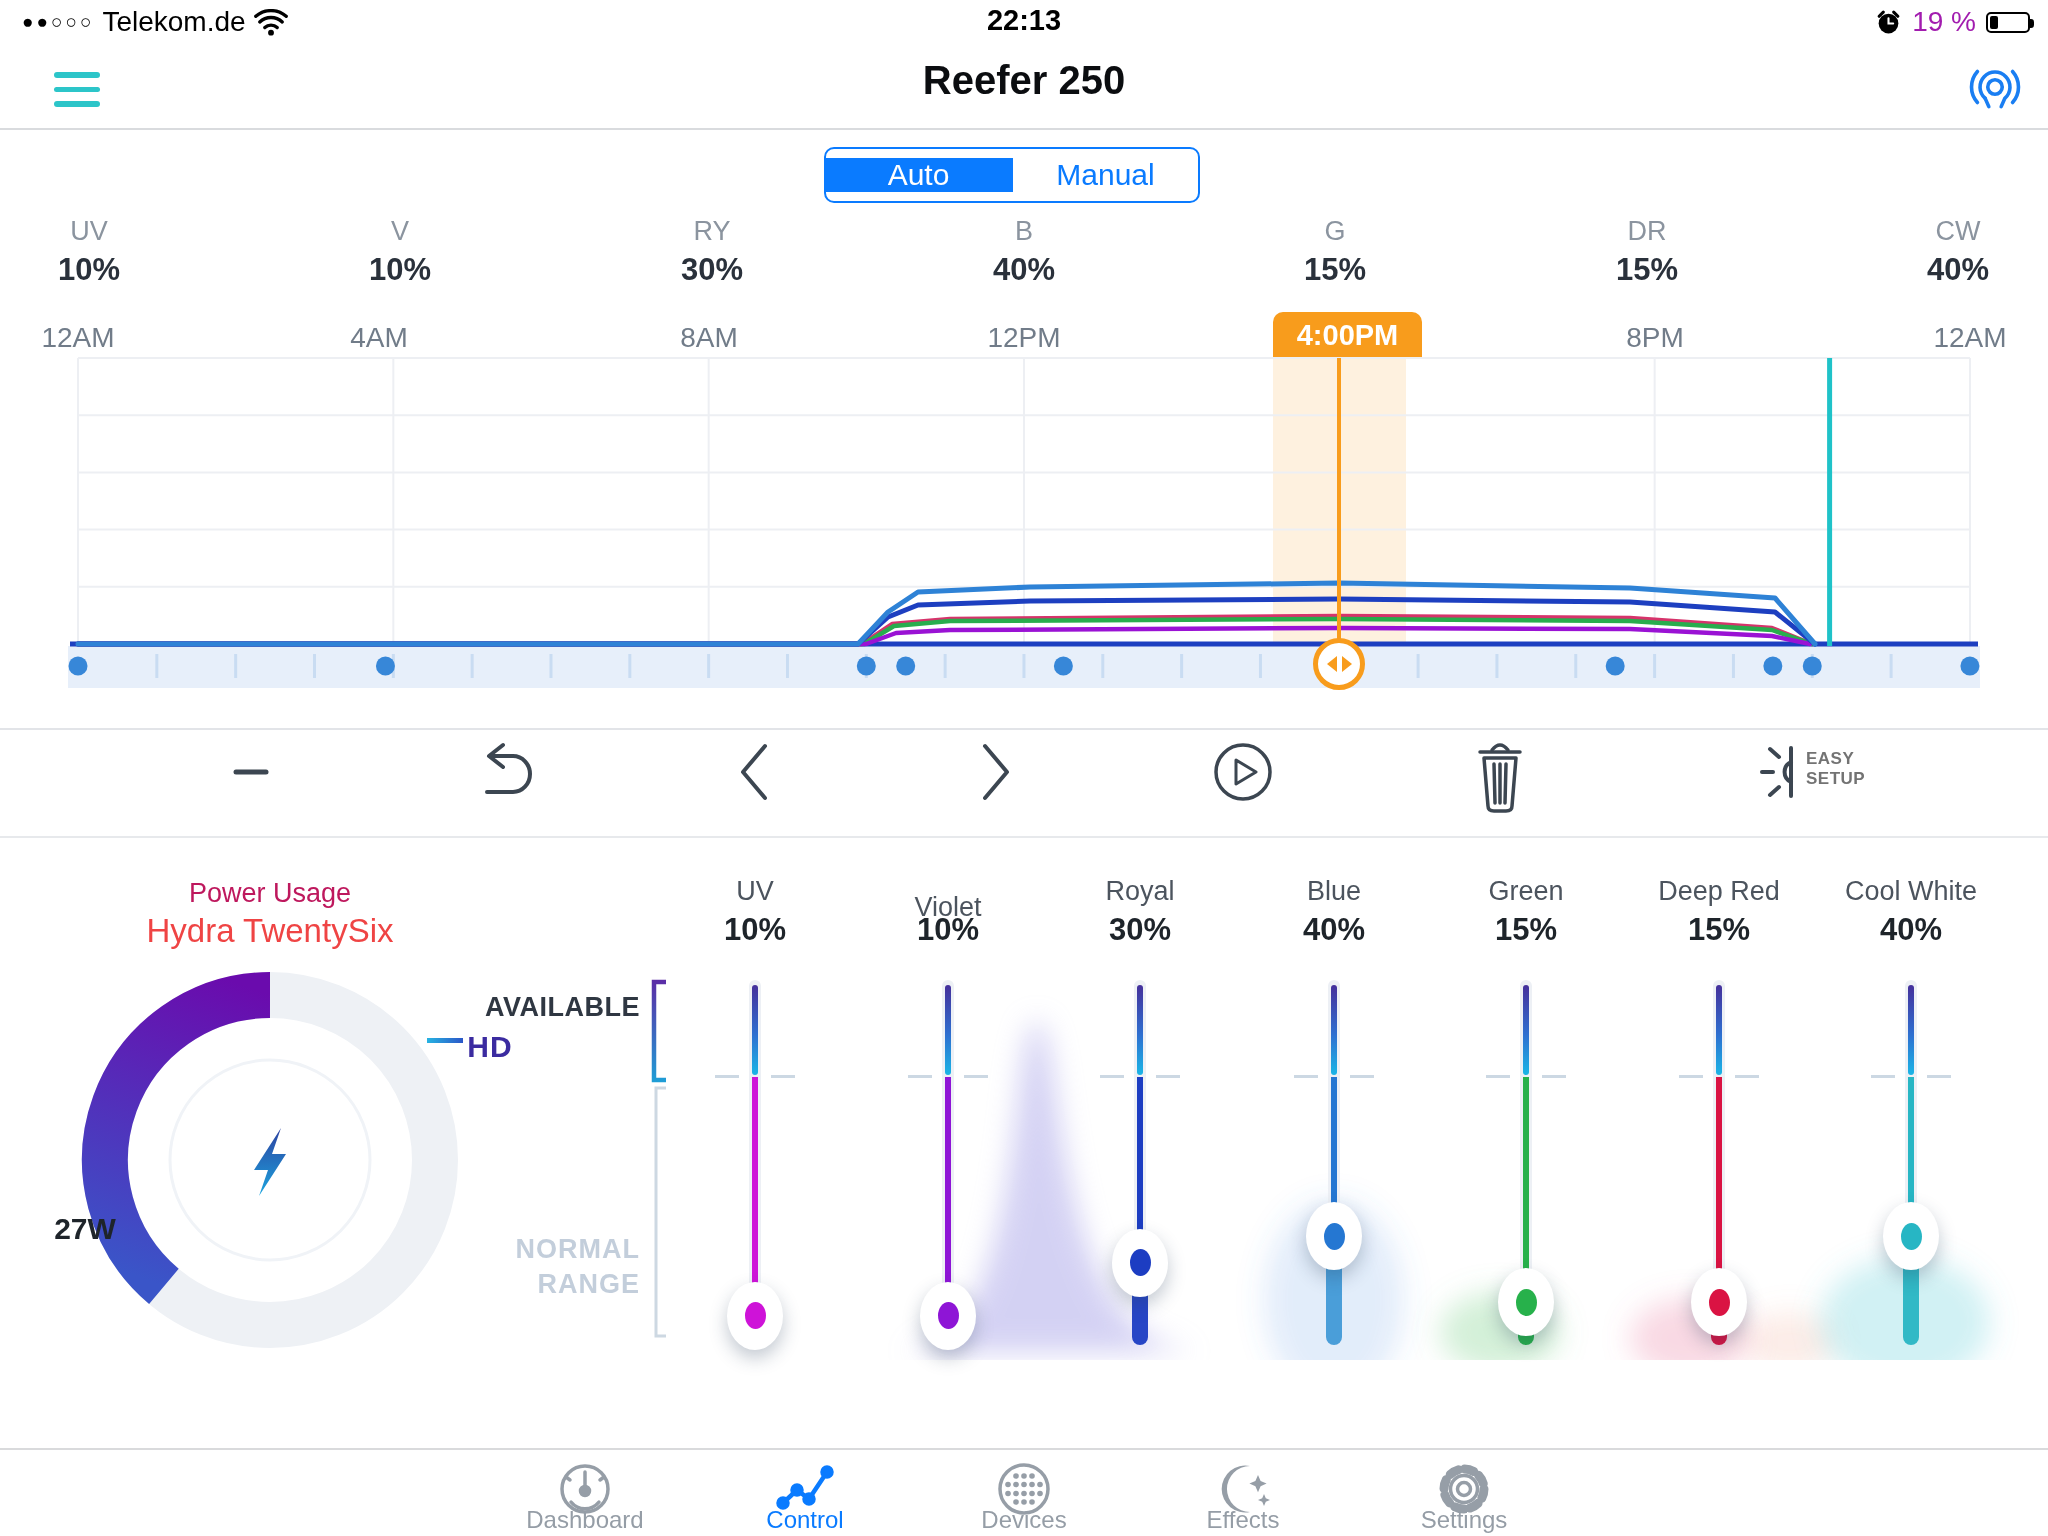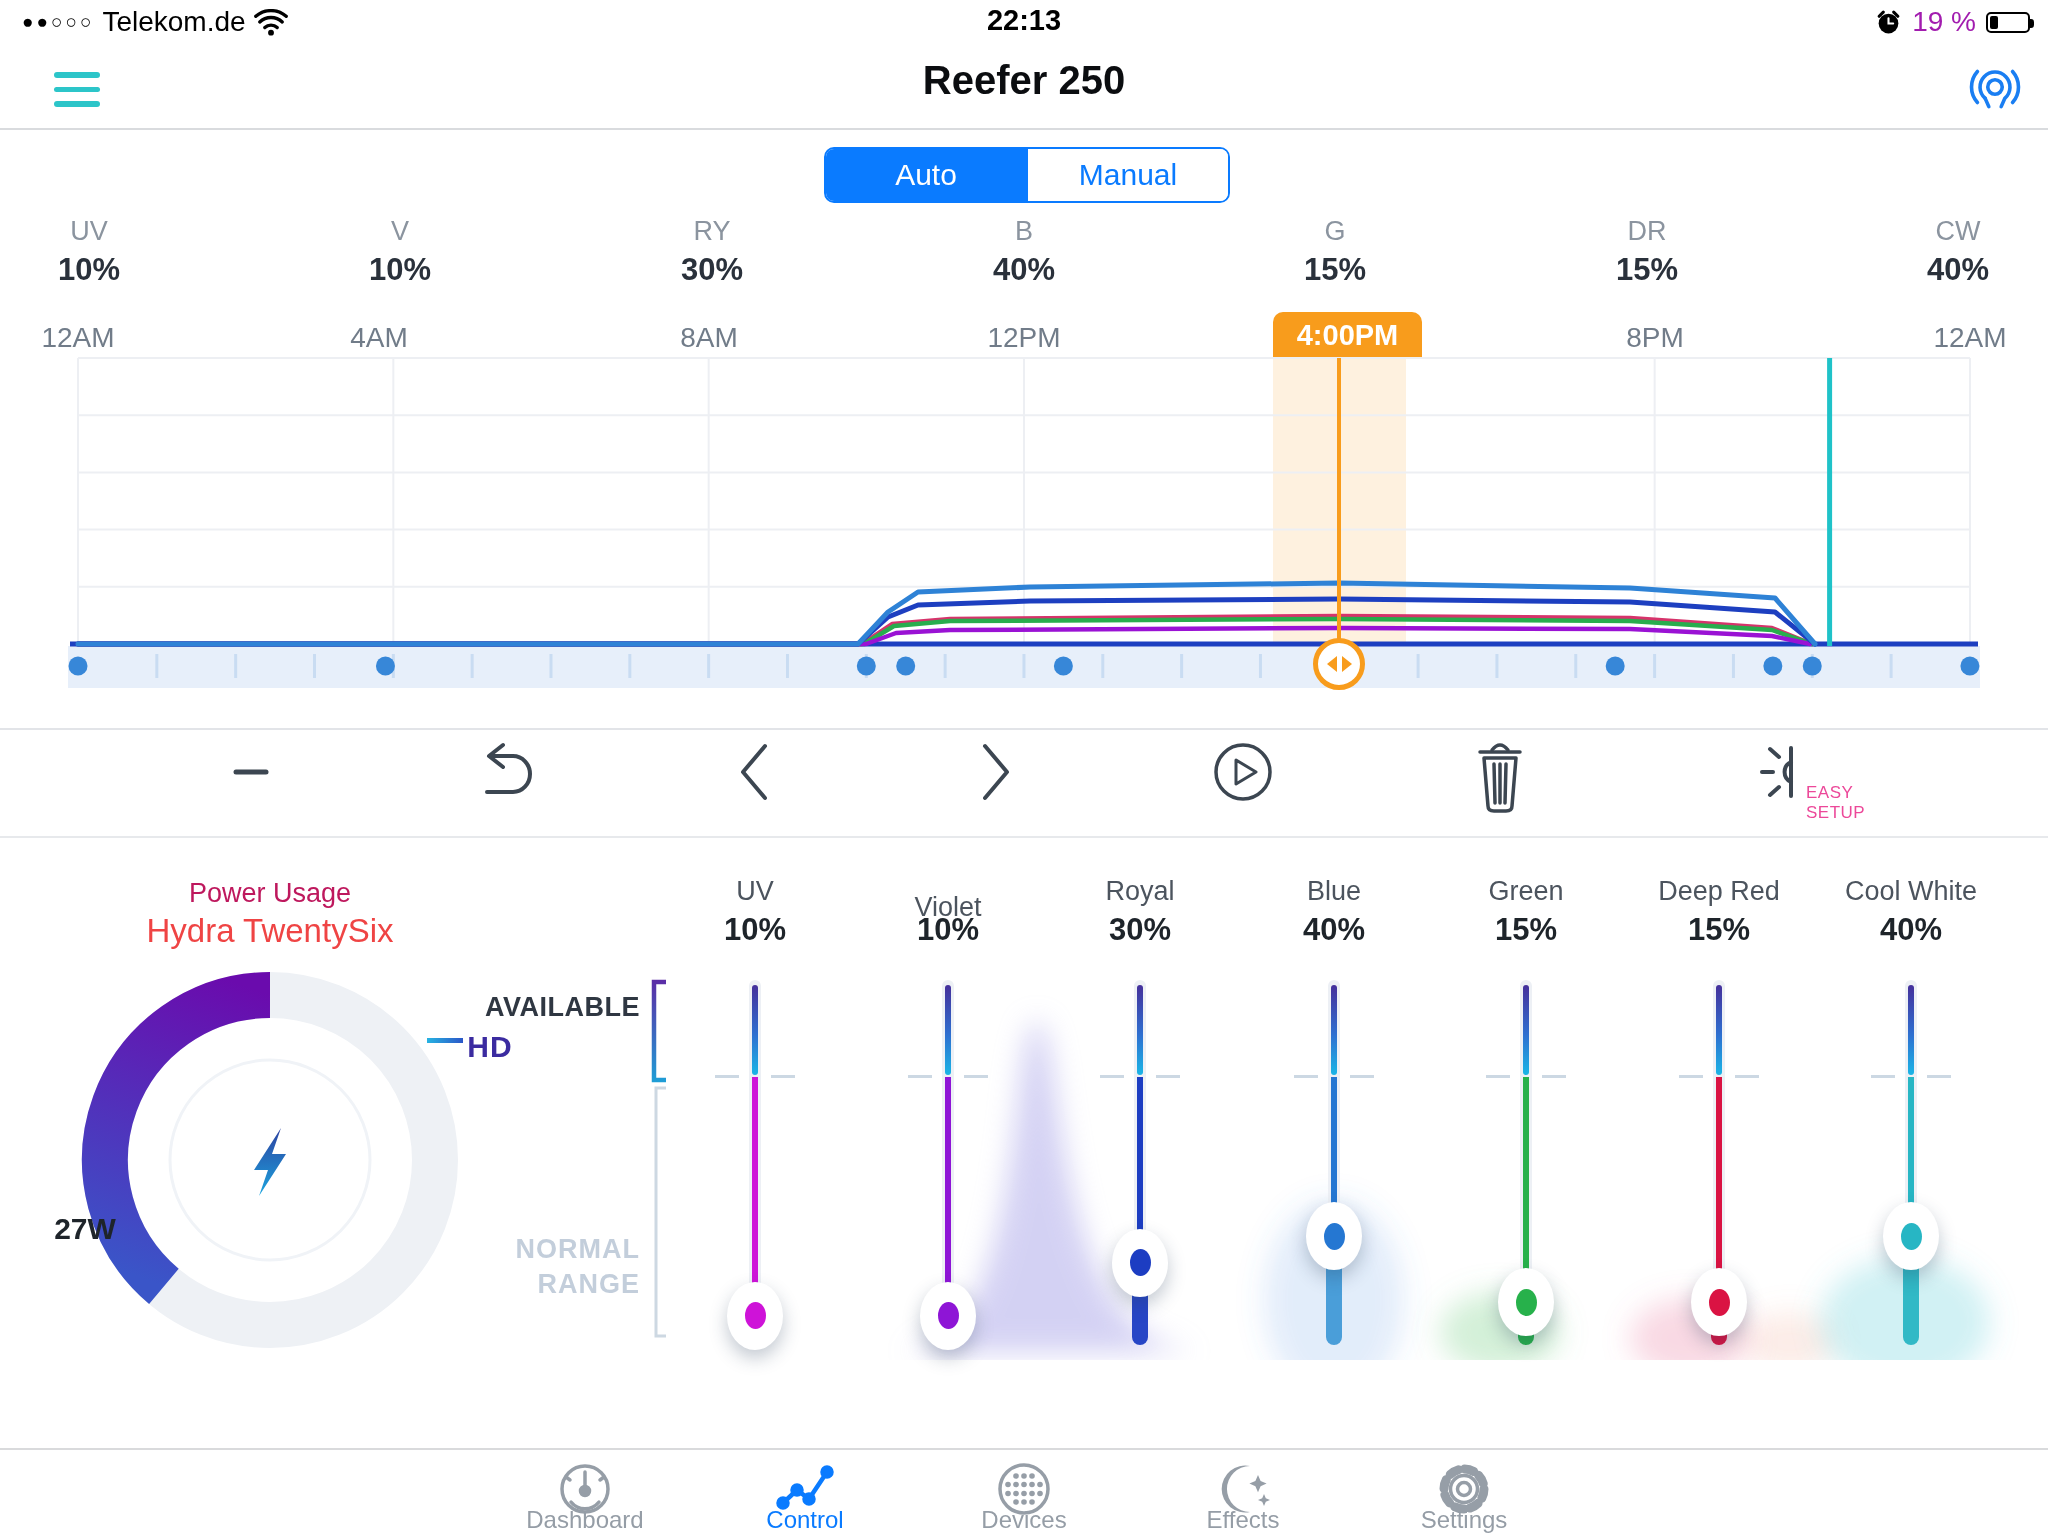--- a/index.html
+++ b/index.html
@@ -20,21 +20,21 @@
   .battery .nub { position:absolute; right:-6px; top:5px; width:4px; height:9px; background:#000; border-radius:0 3px 3px 0; }
 
   
   .hamburger { position:absolute; left:54px; top:72px; width:46px; height:36px; cursor:pointer; }
   .hamburger span { display:block; width:46px; height:5.5px; border-radius:3px; background:#2cc5c9; margin-bottom:9px; }
   .page-title { position:absolute; left:0; right:0; top:58px; text-align:center; font-size:40px; font-weight:700; color:#0b0d10; }
   .broadcast { position:absolute; right:22px; top:56px; width:62px; height:62px; }
   .header-divider { position:absolute; top:128px; left:0; width:2048px; height:2px; background:#d9dbde; }
 
   
-  .segmented { position:absolute; left:824px; top:147px; width:406px; height:56px; border:2px solid #0a7bff; border-radius:10px; display:flex; overflow:hidden; background:#fff; }
+  .segmented { position:absolute; left:824px; top:147px; width:376px; height:56px; border:2px solid #0a7bff; border-radius:10px; display:flex; overflow:hidden; background:#fff;align-items:center; }
   .segmented .seg { flex:1; display:flex; align-items:center; justify-content:center; font-size:30px; cursor:pointer; }
   .seg-auto { background:#0a7bff; color:#fff; }
   .seg-manual { background:#fff; color:#0a7bff; border-left:2px solid #0a7bff; }
 
   
   .chsum { position:absolute; top:0; left:0; }
   .chsum .cslabel { position:absolute; top:216px; width:200px; margin-left:-100px; text-align:center; font-size:27px; color:#8b949f; }
   .chsum .csval { position:absolute; top:252px; width:200px; margin-left:-100px; text-align:center; font-size:31px; font-weight:700; color:#2a313b; }
 
   
@@ -44,21 +44,21 @@
   
   #chart-svg { position:absolute; left:0; top:352px; }
   .handle { position:absolute; left:1313px; top:638px; width:52px; height:52px; border-radius:50%; background:#fff; border:5px solid #f89c1c; display:flex; align-items:center; justify-content:center; gap:5px; z-index:5; cursor:grab; }
   .handle .tri-l { width:0; height:0; border-top:8px solid transparent; border-bottom:8px solid transparent; border-right:10px solid #f89c1c; }
   .handle .tri-r { width:0; height:0; border-top:8px solid transparent; border-bottom:8px solid transparent; border-left:10px solid #f89c1c; }
 
   
   .tb-divider-top { position:absolute; top:728px; left:0; width:2048px; height:2px; background:#e2e4e8; }
   .tb-divider-bot { position:absolute; top:836px; left:0; width:2048px; height:2px; background:#e7e9ec; }
   #toolbar-svg { position:absolute; left:0; top:726px; }
-  .easy-text { position:absolute; left:1806px; top:783px; font-size:17px; font-weight:400; color:#ec4899; line-height:20px; letter-spacing:.5px; }
+  .easy-text { position:absolute; left:1806px; top:749px; font-size:17px; font-weight:700; color:#737373; line-height:20px; letter-spacing:.5px; }
 
   
   .power-label { position:absolute; left:120px; top:878px; width:300px; text-align:center; font-size:27px; color:#be185d; }
   .power-device { position:absolute; left:45px; top:912px; width:450px; text-align:center; font-size:33px; font-weight:400; color:#ef4444; }
   #gauge-svg { position:absolute; left:60px; top:955px; }
   .watts { position:absolute; left:40px; top:1212px; width:90px; text-align:center; font-size:30px; font-weight:700; color:#1e242a; }
 
   
   .avail-label { position:absolute; left:300px; top:992px; width:340px; text-align:right; font-size:27px; font-weight:700; color:#2f3742; letter-spacing:.5px; }
   .hd-logo { position:absolute; left:300px; top:1030px; width:340px; text-align:center; }

